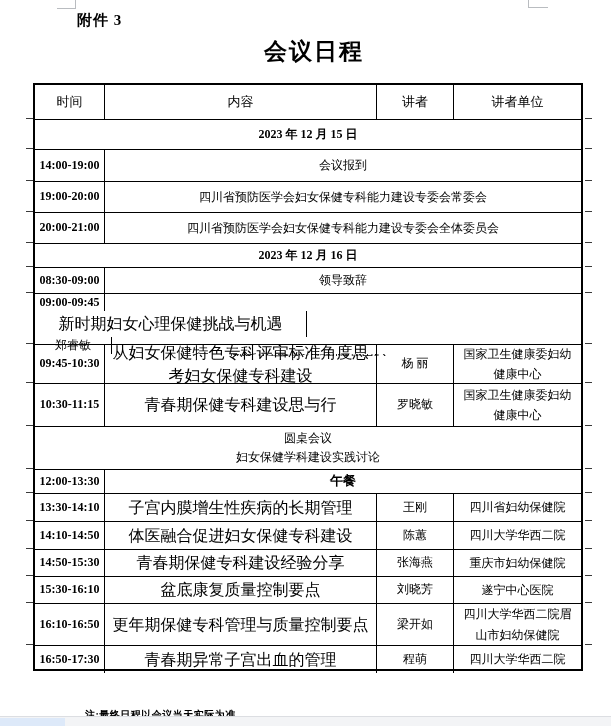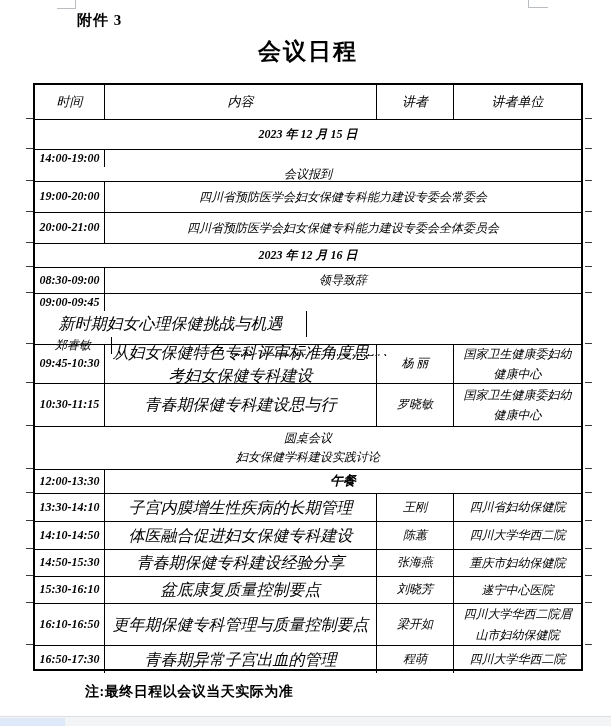--- a/index.html
+++ b/index.html
@@ -18,29 +18,28 @@
   .crop-tl-h { left: 57px; top: 8px;  width: 19px; height: 1px; background: #b9bcc0; }
   .crop-tl-v { left: 75px; top: 0;    width: 1px;  height: 9px; background: #b9bcc0; }
   .crop-tr-h { left: 528px; top: 7px; width: 20px; height: 1px; background: #b9bcc0; }
   .crop-tr-v { left: 528px; top: 0;   width: 1px;  height: 8px; background: #b9bcc0; }
 
   .attachment {
     position: absolute; left: 77px; top: 11px;
     font-size: 15px; font-weight: bold; letter-spacing: 1px;
   }
   .doc-title {
-    position: absolute; left: 33px; top: 36px; width: 550px;
+    position: absolute; left: 39px; top: 36px; width: 550px;
     text-align: center; font-size: 23px; font-weight: bold; letter-spacing: 2px;
   }
 
   .schedule {
     position: absolute; left: 33px; top: 83px;
     width: 550px; height: 588px;
     border: 2px solid #000;
-    font-style: italic;
   }
   .trow {
     display: flex; width: 100%;
     border-bottom: 1px solid #000;
   }
   .trow:last-child { border-bottom: none; }
   .cell {
     display: flex; align-items: center; justify-content: center;
     text-align: center; overflow: hidden;
     line-height: 1.45;
@@ -50,22 +49,22 @@
   .cell-speaker{ width: 77px;  border-right: 1px solid #000; font-size: 12px; flex: none; }
   .cell-org    { flex: 1; font-size: 12px; line-height: 1.7; padding: 1px 4px; }
   .cell-merged { flex: 1; font-size: 12px; white-space: pre-line; line-height: 1.55; }
   .row-header .cell { font-size: 13px; }
   .row-date .cell   { flex: 1; font-weight: bold; font-size: 12px; }
   .row-bold .cell-merged { font-weight: bold; font-size: 13px; }
 
   .tick { position: absolute; height: 1px; width: 7px; background: #3a3a3a; }
 
   .note {
-    position: absolute; left: 85px; top: 683px;
-    font-size: 14px; font-weight: bold; letter-spacing: 0.5px;
+    position: absolute; left: 85px; top: 708px;
+    font-size: 10px; font-weight: bold; letter-spacing: 0.5px;
   }
 
   .bottom-bar {
     position: absolute; left: 0; top: 716px; width: 611px; height: 10px;
     background: #f3f4f6; border-top: 1px solid #dcdee2;
   }
   .bottom-bar-chip {
     position: absolute; left: 0; top: 1px; width: 65px; height: 9px;
     background: #dde9f9;
   }
@@ -87,21 +86,21 @@
     <div class="trow row-header" style="height:35px">
       <div class="cell cell-time" style="font-weight:normal">时间</div>
       <div class="cell cell-content">内容</div>
       <div class="cell cell-speaker">讲者</div>
       <div class="cell cell-org">讲者单位</div>
     </div>
     <div id="rows-container">
         <div class="trow row-date" style="height: 30px;">
           <div class="cell ">2023 年 12 月 15 日</div>
         </div>
-        <div class="trow" style="height: 32px; flex-direction: column;">
+        <div class="trow" style="height: 32px;">
           <div class="cell cell-time">14:00-19:00</div>
           <div class="cell cell-merged">会议报到</div>
         </div>
         <div class="trow" style="height: 31px;">
           <div class="cell cell-time">19:00-20:00</div>
           <div class="cell cell-merged">四川省预防医学会妇女保健专科能力建设专委会常委会</div>
         </div>
         <div class="trow" style="height: 31px;">
           <div class="cell cell-time">20:00-21:00</div>
           <div class="cell cell-merged">四川省预防医学会妇女保健专科能力建设专委会全体委员会</div>

